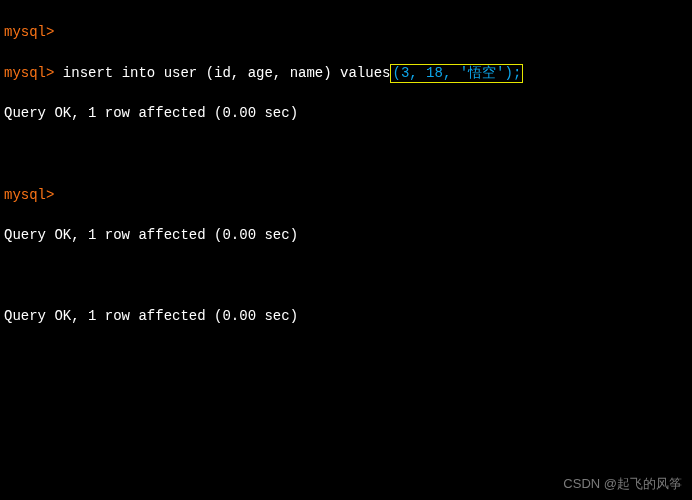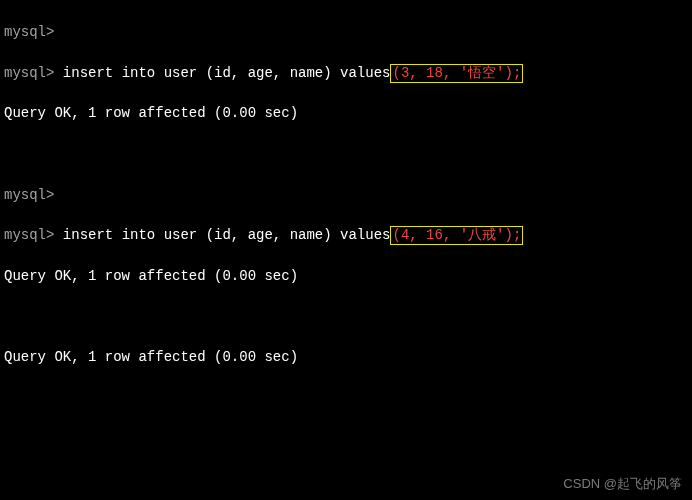--- a/index.html
+++ b/index.html
@@ -16,29 +16,29 @@
     position: relative;
   }
   .terminal {
     padding: 2px 4px;
     white-space: pre;
   }
   .line {
     display: block;
   }
   .prompt {
-    color: #a3a3a3;
+    color: #f97316;
   }
   .cmd {
     color: #fff;
     margin-top: 16px;
   }
   .hl {
     border: 1px solid #e6e600;
-    color: #ef4444;
+    color: #0ea5e9;
     padding: 0 1px;
     display: inline-block;
     line-height: 1.2;
   }
   .watermark {
     position: absolute;
     right: 10px;
     bottom: 6px;
     color: #7a7a7a;
     font-family: Arial, sans-serif;
@@ -48,21 +48,20 @@
 </style>
 </head>
 <body>
 
 <div class="terminal">
 <span class="line"><span class="prompt">mysql&gt;</span></span>
 <span class="line"><span class="prompt">mysql&gt;</span><span class="cmd"> insert into user (id, age, name) values</span><span class="hl">(3, 18, '悟空');</span></span>
 <span class="line">Query OK, 1 row affected (0.00 sec)</span>
 <span class="line">&nbsp;</span>
 <span class="line"><span class="prompt">mysql&gt;</span></span>
-<span class="line"><span class="prompt">mysql&gt;</span><span class="cmd"> insert into user (id, age, name) values</span><span class="hl">(4, 16, '八戒');</span></span>
 <span class="line">Query OK, 1 row affected (0.00 sec)</span>
 <span class="line">&nbsp;</span>
 <span class="line">Query OK, 1 row affected (0.00 sec)</span>
 <span class="line">&nbsp;</span>
 
 
 
 
 
 

